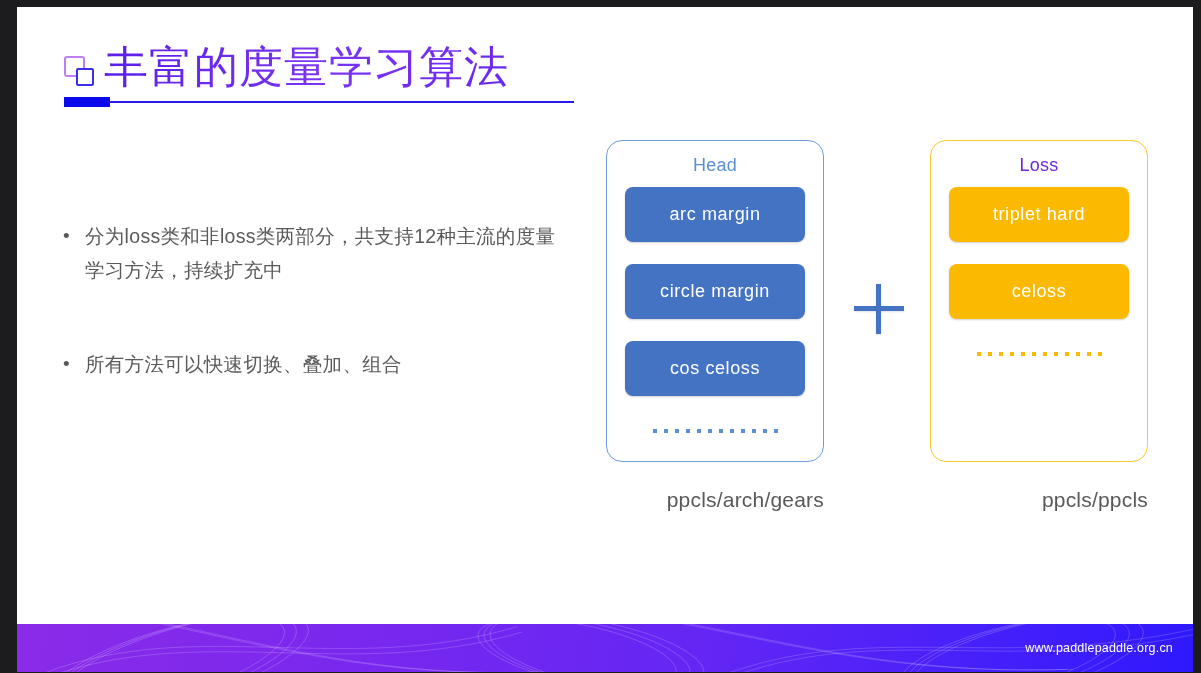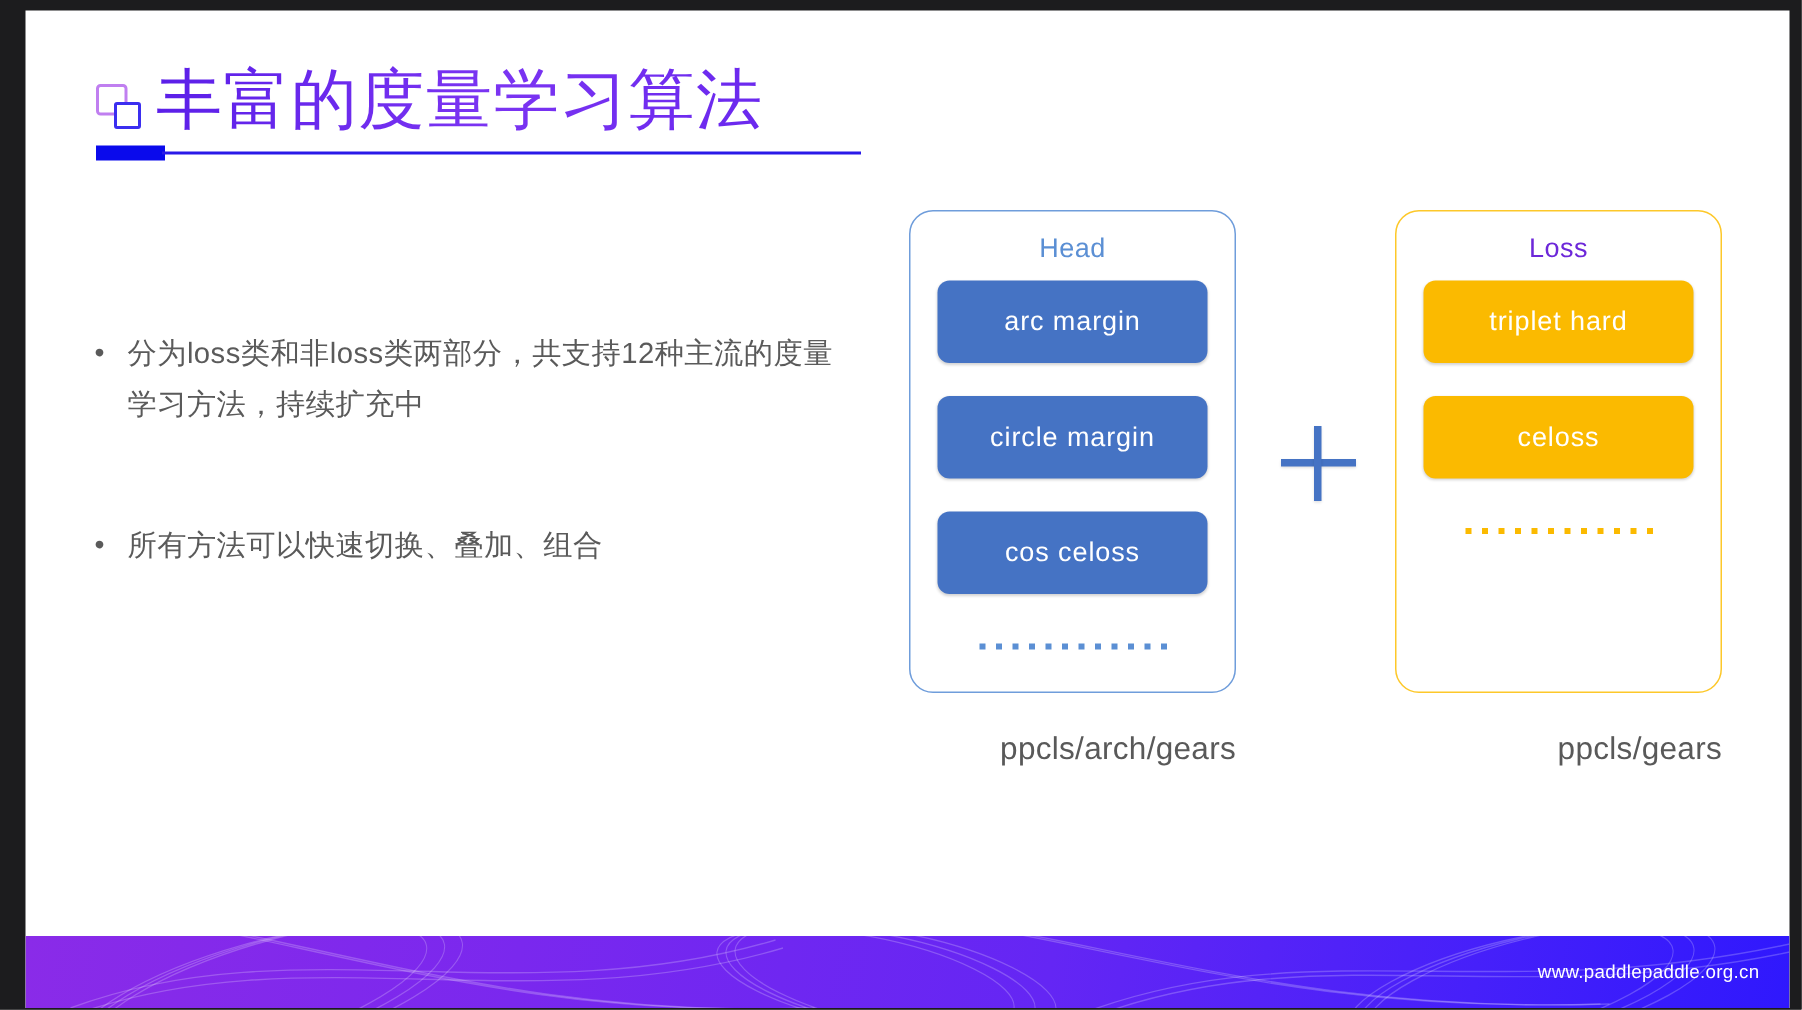--- a/index.html
+++ b/index.html
@@ -276,21 +276,21 @@
           <i></i>
             <i></i>
           <i></i>
             <i></i>
           <i></i>
             <i></i>
         </div>
       </div>
 
       <div class="caption head">ppcls/arch/gears</div>
-      <div class="caption loss">ppcls/gears</div>
+      <div class="caption loss">ppcls/ppcls</div>
     </div>
 
     <div id="footer">
       <svg viewBox="0 0 1176 36" preserveAspectRatio="none">
         <g fill="none" stroke="#ffffff" stroke-opacity="0.22" stroke-width="0.7">
           <ellipse cx="150" cy="30" rx="120" ry="26" transform="rotate(-12 150 30)"></ellipse>
           <ellipse cx="158" cy="30" rx="124" ry="27" transform="rotate(-12 158 30)"></ellipse>
           <ellipse cx="166" cy="30" rx="128" ry="28" transform="rotate(-12 166 30)"></ellipse>
           <ellipse cx="560" cy="22" rx="100" ry="22" transform="rotate(8 560 22)"></ellipse>
           <ellipse cx="570" cy="22" rx="104" ry="23" transform="rotate(8 570 22)"></ellipse>

